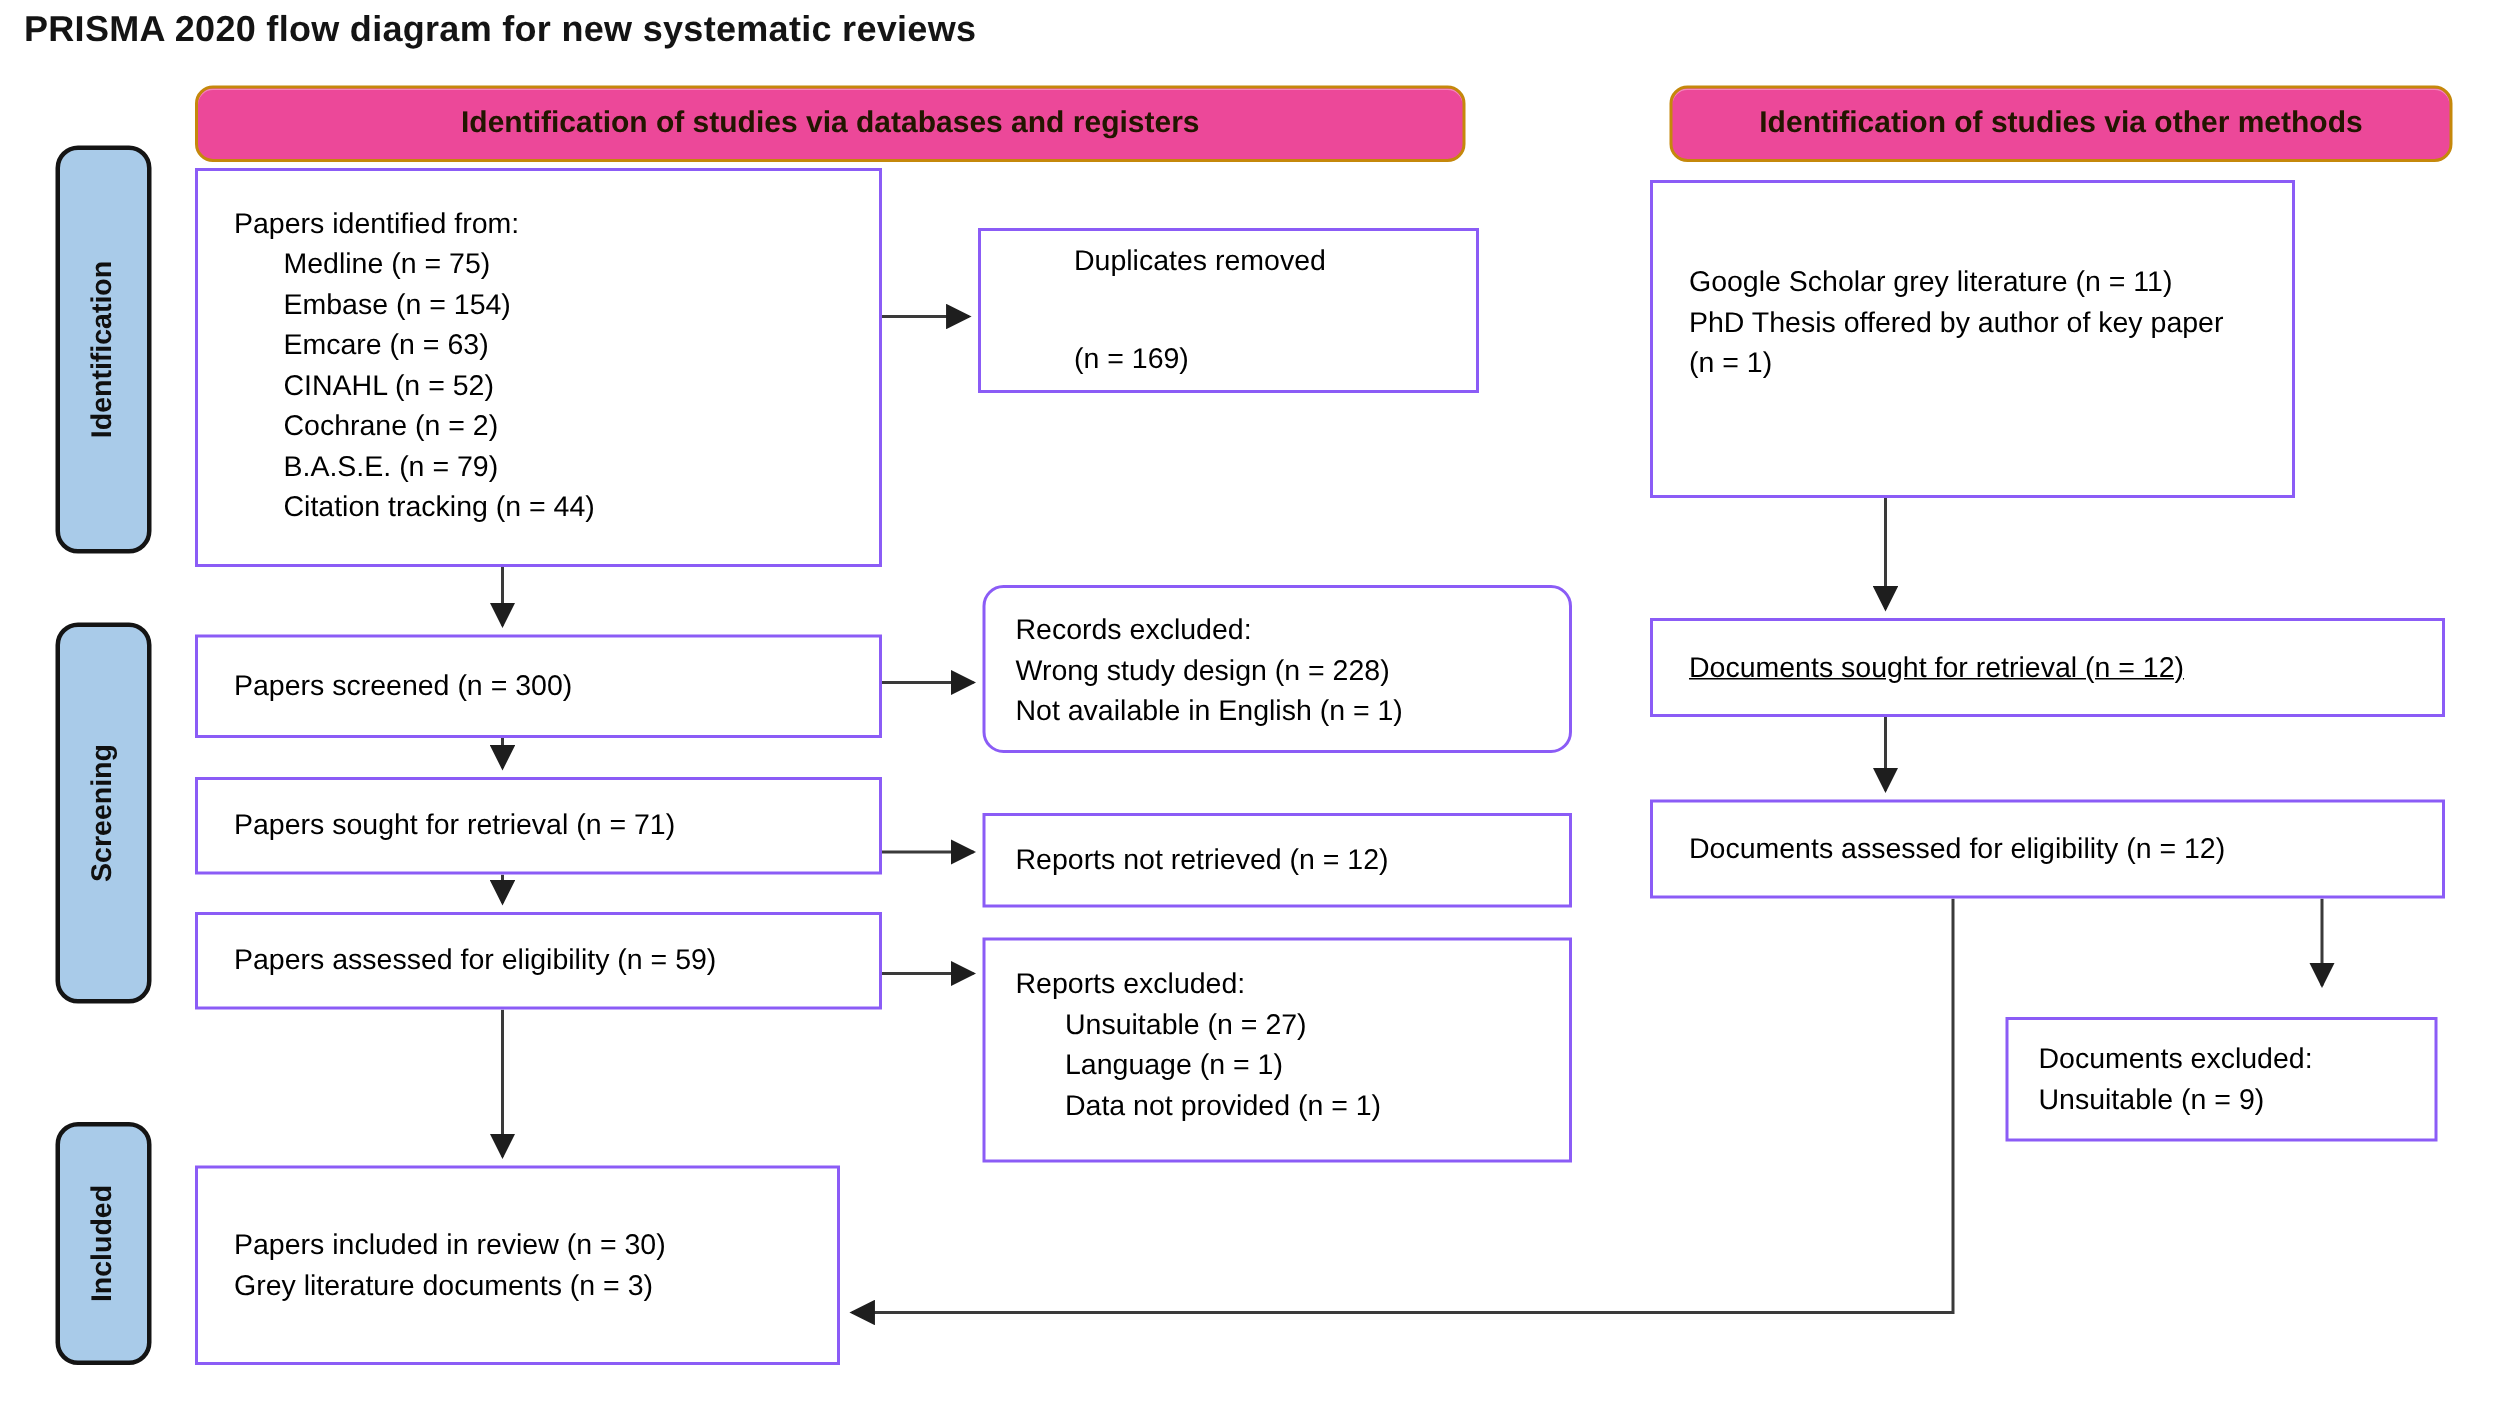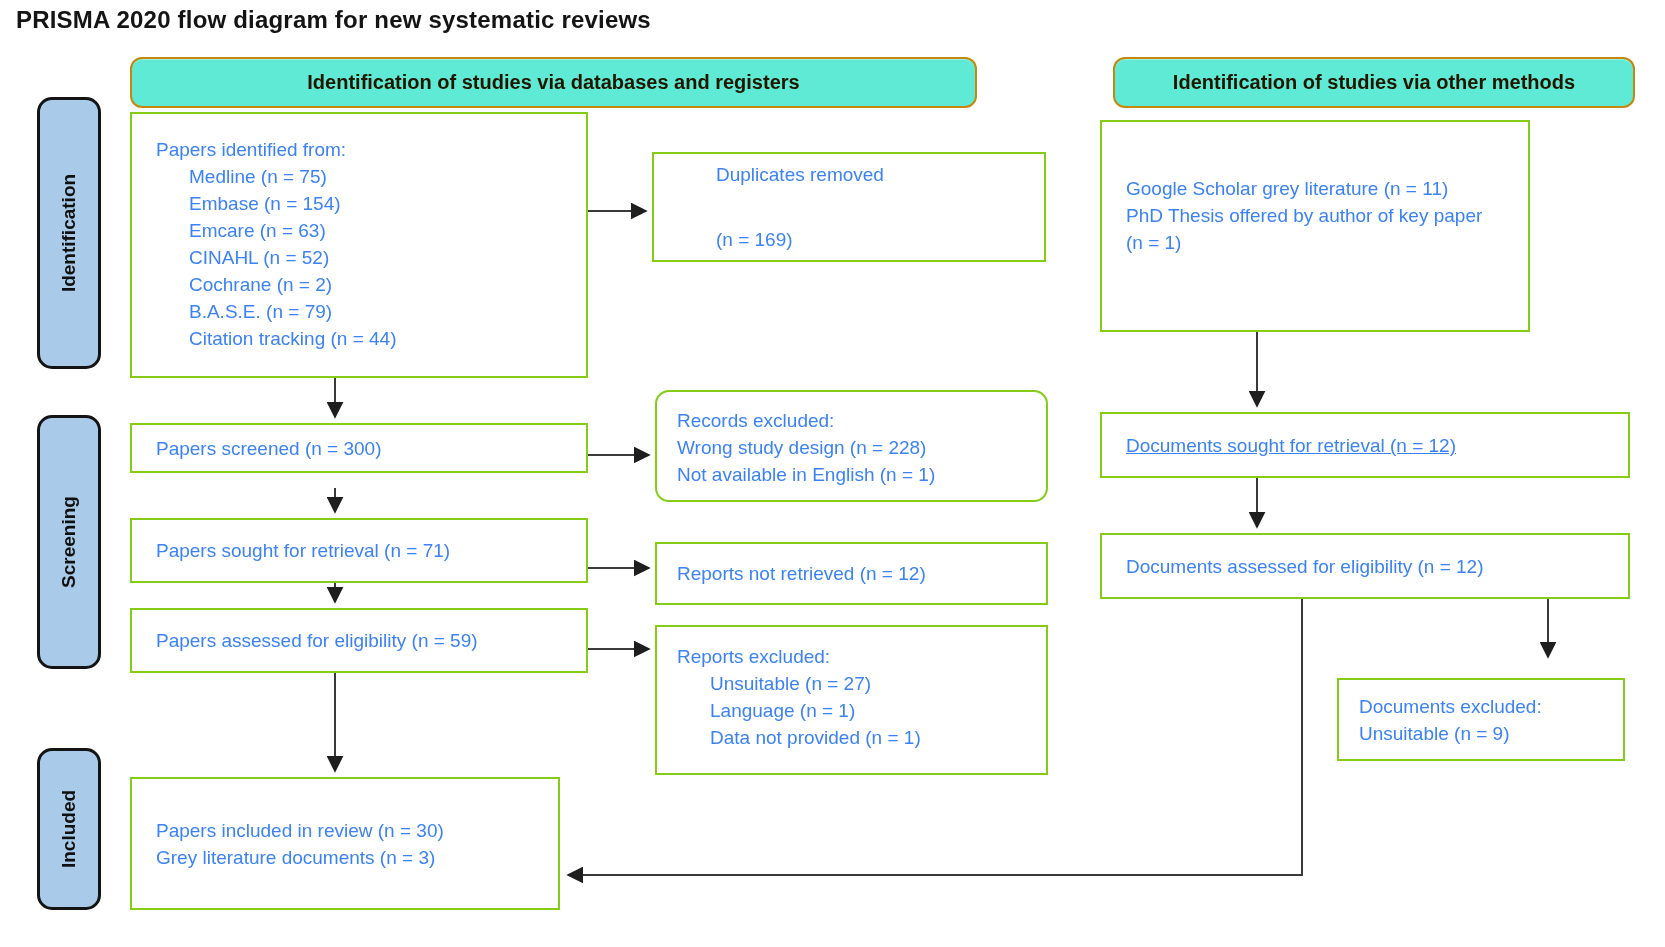--- a/index.html
+++ b/index.html
@@ -5,35 +5,35 @@
   html,body{margin:0;padding:0;background:#ffffff;}
   .canvas{
     position:relative;width:1665px;height:947px;background:#ffffff;
     font-family:"Liberation Sans", sans-serif;overflow:hidden;
   }
   .title{
     position:absolute;left:16px;top:6px;font-size:24px;font-weight:bold;color:#141414;
     letter-spacing:0.2px;
   }
   .banner{
-    position:absolute;background:#5eead4;border:2px solid #C5880B;border-radius:12px;
+    position:absolute;background:#ec4899;border:2px solid #C5880B;border-radius:12px;
     display:flex;align-items:center;justify-content:center;
     font-size:20px;font-weight:bold;color:#221600;
     box-shadow:inset 0 1px 0 rgba(255,255,255,.35);
   }
   .stage{
     position:absolute;background:#A9CBE9;border:3px solid #141414;border-radius:15px;
     display:flex;align-items:center;justify-content:center;
   }
   .stage span{
     transform:rotate(-90deg);white-space:nowrap;font-weight:bold;font-size:19px;color:#101010;
   }
   .fbox{
-    position:absolute;background:#ffffff;border:2px solid #84cc16;
-    color:#3b82f6;font-size:19px;line-height:27px;box-sizing:border-box;
+    position:absolute;background:#ffffff;border:2px solid #8b5cf6;
+    color:#000000;font-size:19px;line-height:27px;box-sizing:border-box;
   }
   .vcenter{display:flex;flex-direction:column;justify-content:center;}
   .line{white-space:nowrap;}
   .ind{padding-left:33px;}
   svg.connectors{position:absolute;left:0;top:0;pointer-events:none;}
 </style>
 </head>
 <body>
 
 <div class="canvas">
@@ -83,26 +83,26 @@
     <div class="line">Papers identified from:</div>
     <div class="line ind">Medline (n = 75)</div>
     <div class="line ind">Embase (n = 154)</div>
     <div class="line ind">Emcare (n = 63)</div>
     <div class="line ind">CINAHL (n = 52)</div>
     <div class="line ind">Cochrane (n = 2)</div>
     <div class="line ind">B.A.S.E. (n = 79)</div>
     <div class="line ind">Citation tracking (n = 44)</div>
   </div>
 
-  <div class="fbox vcenter" style="left:652px;top:152px;width:394px;height:110px;padding-left:62px;gap:38px;">
+  <div class="fbox vcenter" style="left:652px;top:152px;width:334px;height:110px;padding-left:62px;gap:38px;">
     <div class="line">Duplicates removed</div>
     <div class="line">(n = 169)</div>
   </div>
 
-  <div class="fbox vcenter" style="left:130px;top:423px;width:458px;height:50px;padding-left:24px;">
+  <div class="fbox vcenter" style="left:130px;top:423px;width:458px;height:69px;padding-left:24px;">
     <div class="line">Papers screened (n = 300)</div>
   </div>
 
   <div class="fbox" style="left:655px;top:390px;width:393px;height:112px;padding:15px 0 0 20px;border-radius:14px;">
     <div class="line">Records excluded:</div>
     <div class="line">Wrong study design (n = 228)</div>
     <div class="line">Not available in English (n = 1)</div>
   </div>
 
   <div class="fbox vcenter" style="left:130px;top:518px;width:458px;height:65px;padding-left:24px;">

